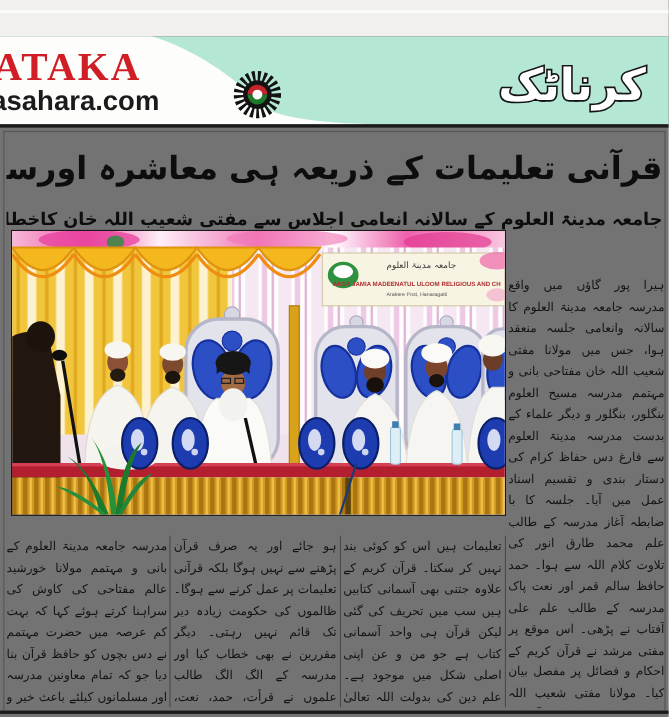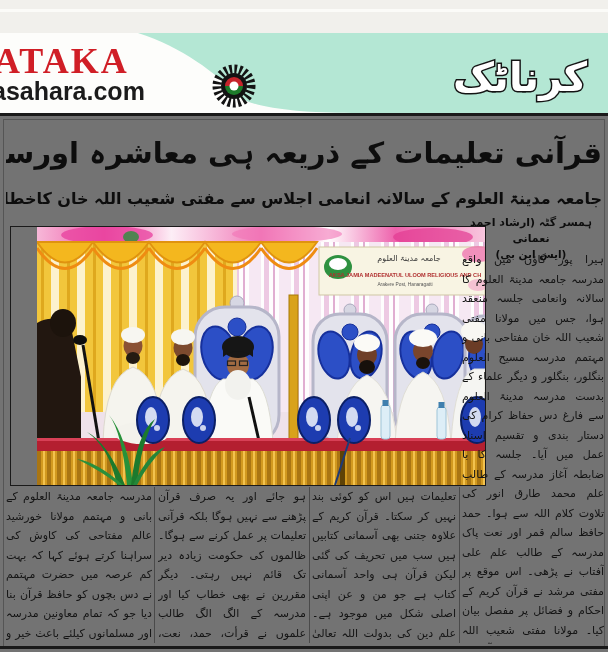--- a/index.html
+++ b/index.html
@@ -44,26 +44,22 @@
   <div class="abs hline" style="left:0;top:113px;width:608px;height:3px;"></div>
 
   <div class="abs frameline" style="left:3px;top:119px;width:602px;height:1px;"></div>
   <div class="abs frameline" style="left:3px;top:119px;width:1px;height:527px;"></div>
   <div class="abs frameline" style="left:604px;top:119px;width:1px;height:527px;"></div>
 
   <div class="abs urdu headline" style="left:6px;top:122px;width:596px;height:62px;">قرآنی تعلیمات کے ذریعہ ہی معاشرہ اورسماج کی اصلاح ممکن</div>
 
   <div class="abs urdu subheadline" style="left:6px;top:186px;width:596px;height:26px;">جامعہ مدینۃ العلوم کے سالانہ انعامی اجلاس سے مفتی شعیب اللہ خان کاخطاب</div>
 
-  <div class="abs" style="left:458px;top:215px;width:146px;height:34px;">
-    <div class="urdu byline1">ہمسر گٹہ (ارشاد احمد نعمانی</div>
-    <div class="urdu byline2">(ایس این بی)</div>
-  </div>
-
-  <div class="abs" style="left:10px;top:226px;width:448px;height:258px;border:1px solid #1a1a1a;overflow:hidden;padding-left:26px;">
+
+  <div class="abs" style="left:10px;top:209px;width:448px;height:258px;border:1px solid #1a1a1a;overflow:hidden;">
     <svg width="448" height="258" viewBox="0 0 448 258">
       <defs>
         <linearGradient id="topPink" x1="0" y1="0" x2="1" y2="0">
           <stop offset="0" stop-color="#f7b8d8"></stop>
             <stop offset="0.15" stop-color="#ee5aa8"></stop>
           <stop offset="0.3" stop-color="#fdeef6"></stop>
             <stop offset="0.5" stop-color="#f07ab8"></stop>
           <stop offset="0.65" stop-color="#ffffff"></stop>
             <stop offset="0.8" stop-color="#ee62ac"></stop>
           <stop offset="1" stop-color="#f8c6de"></stop>

